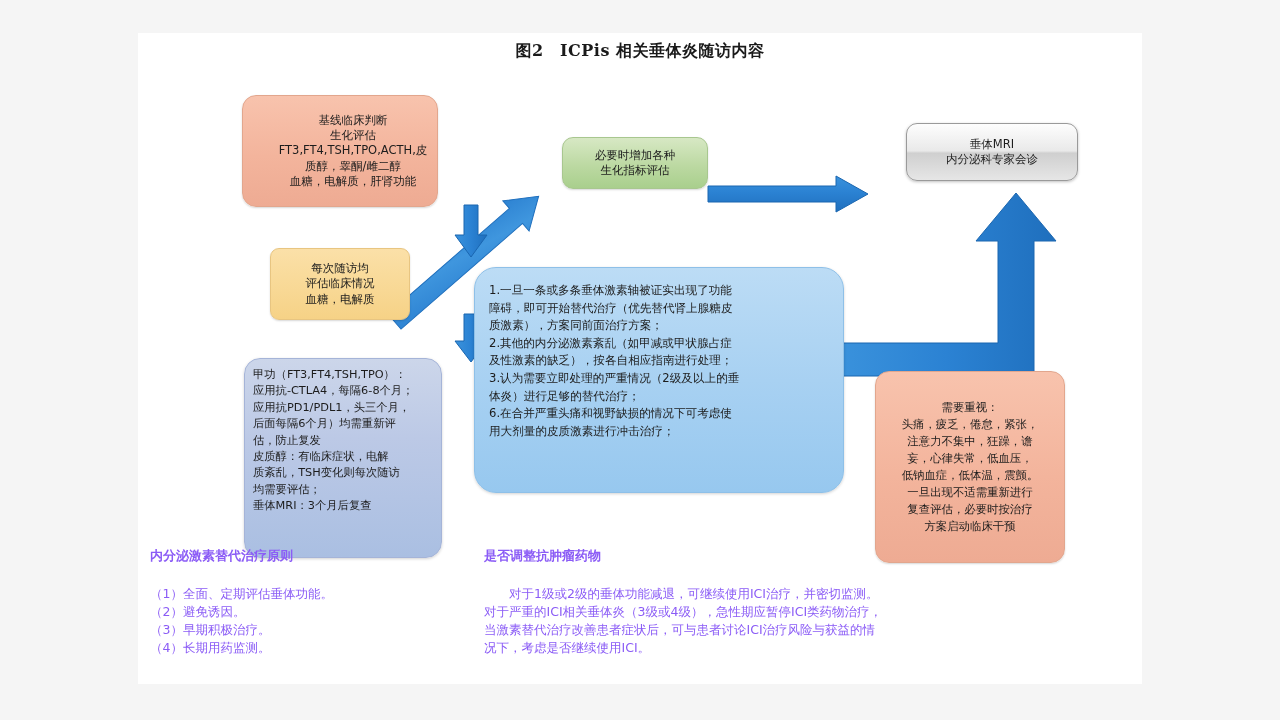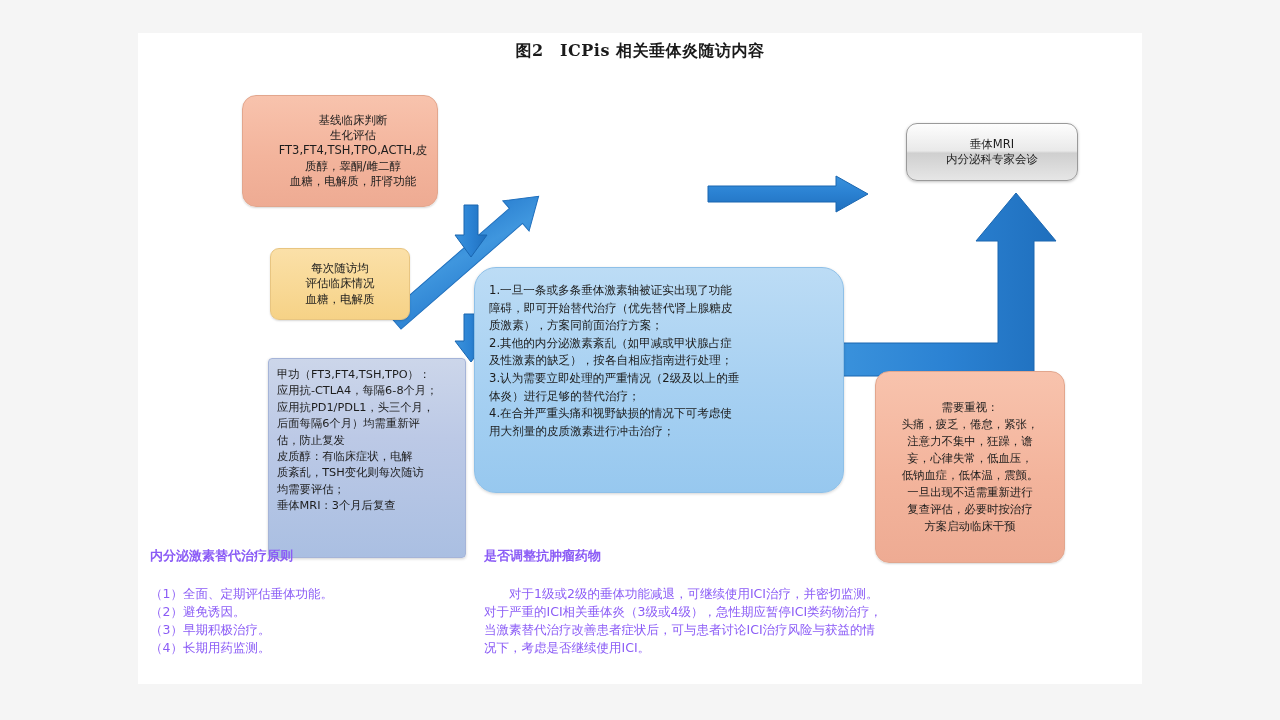--- a/index.html
+++ b/index.html
@@ -90,23 +90,22 @@
   .n-bluebig {
     background: linear-gradient(180deg, #bcdcf5 0%, #a8d1f2 50%, #97c8ef 100%);
     border: 1px solid #8ec0e8;
     border-radius: 22px;
     box-shadow: 0 1px 3px rgba(0,0,0,0.18);
   }
   
   .n-periwinkle {
     background: linear-gradient(180deg, #ccd6ea 0%, #bcc9e6 40%, #aabfe2 100%);
     border: 1px solid #a5b4d8;
-    border-radius: 4px;
+    border-radius: 16px;
     box-shadow: 0 1px 3px rgba(0,0,0,0.18);
-    margin-left: 24px;
   }
 
   
   .arrow-svg {
     position: absolute;
     overflow: visible;
   }
 
   
   .note {
@@ -191,20 +190,22 @@
     <div class="node n-peach" style="left:104px; top:62px; width:196px; height:112px; font-size:11.5px;">基线临床判断
 生化评估
 FT3,FT4,TSH,TPO,ACTH,皮
 质醇，睾酮/雌二醇
 血糖，电解质，肝肾功能</div>
 
     <div class="node n-yellow" style="left:132px; top:215px; width:140px; height:72px; font-size:11.5px;">每次随访均
 评估临床情况
 血糖，电解质</div>
 
+    <div class="node n-green" style="left:424px; top:104px; width:146px; height:52px; font-size:11.5px;">必要时增加各种
+生化指标评估</div>
 
     <div class="node n-gray" style="left:738px; top:90px; width:172px; height:58px; font-size:11.5px;margin-left:30px;">垂体MRI
 内分泌科专家会诊</div>
 
     <div class="node n-periwinkle left-align" style="left:106px; top:325px; width:198px; height:200px; font-size:11.3px; line-height:1.45; padding:8px 8px;">甲功（FT3,FT4,TSH,TPO）：
 应用抗-CTLA4，每隔6-8个月；
 应用抗PD1/PDL1，头三个月，
 后面每隔6个月）均需重新评
 估，防止复发
 皮质醇：有临床症状，电解
@@ -212,21 +213,21 @@
 均需要评估；
 垂体MRI：3个月后复查</div>
 
     <div class="node n-bluebig left-align" style="left:336px; top:234px; width:370px; height:226px; font-size:11.6px; line-height:1.52; padding:14px 14px;">1.一旦一条或多条垂体激素轴被证实出现了功能
 障碍，即可开始替代治疗（优先替代肾上腺糖皮
 质激素），方案同前面治疗方案；
 2.其他的内分泌激素紊乱（如甲减或甲状腺占症
 及性激素的缺乏），按各自相应指南进行处理；
 3.认为需要立即处理的严重情况（2级及以上的垂
 体炎）进行足够的替代治疗；
-4.在合并严重头痛和视野缺损的情况下可考虑使
+6.在合并严重头痛和视野缺损的情况下可考虑使
 用大剂量的皮质激素进行冲击治疗；</div>
 
     <div class="node n-peach" style="left:737px; top:338px; width:190px; height:192px; font-size:11.4px; line-height:1.5; padding:8px 6px;">需要重视：
 头痛，疲乏，倦怠，紧张，
 注意力不集中，狂躁，谵
 妄，心律失常，低血压，
 低钠血症，低体温，震颤。
 一旦出现不适需重新进行
 复查评估，必要时按治疗
 方案启动临床干预</div>

